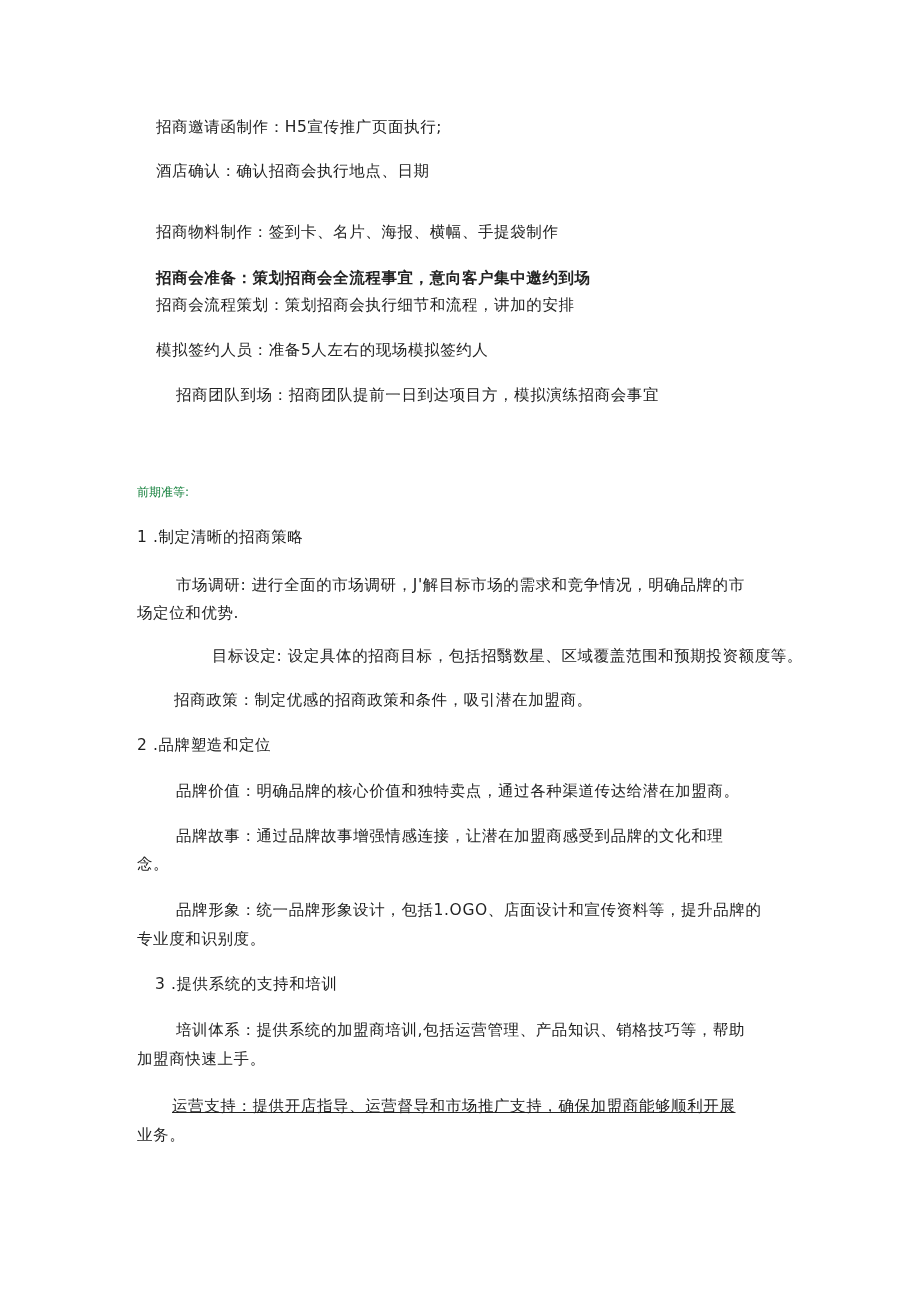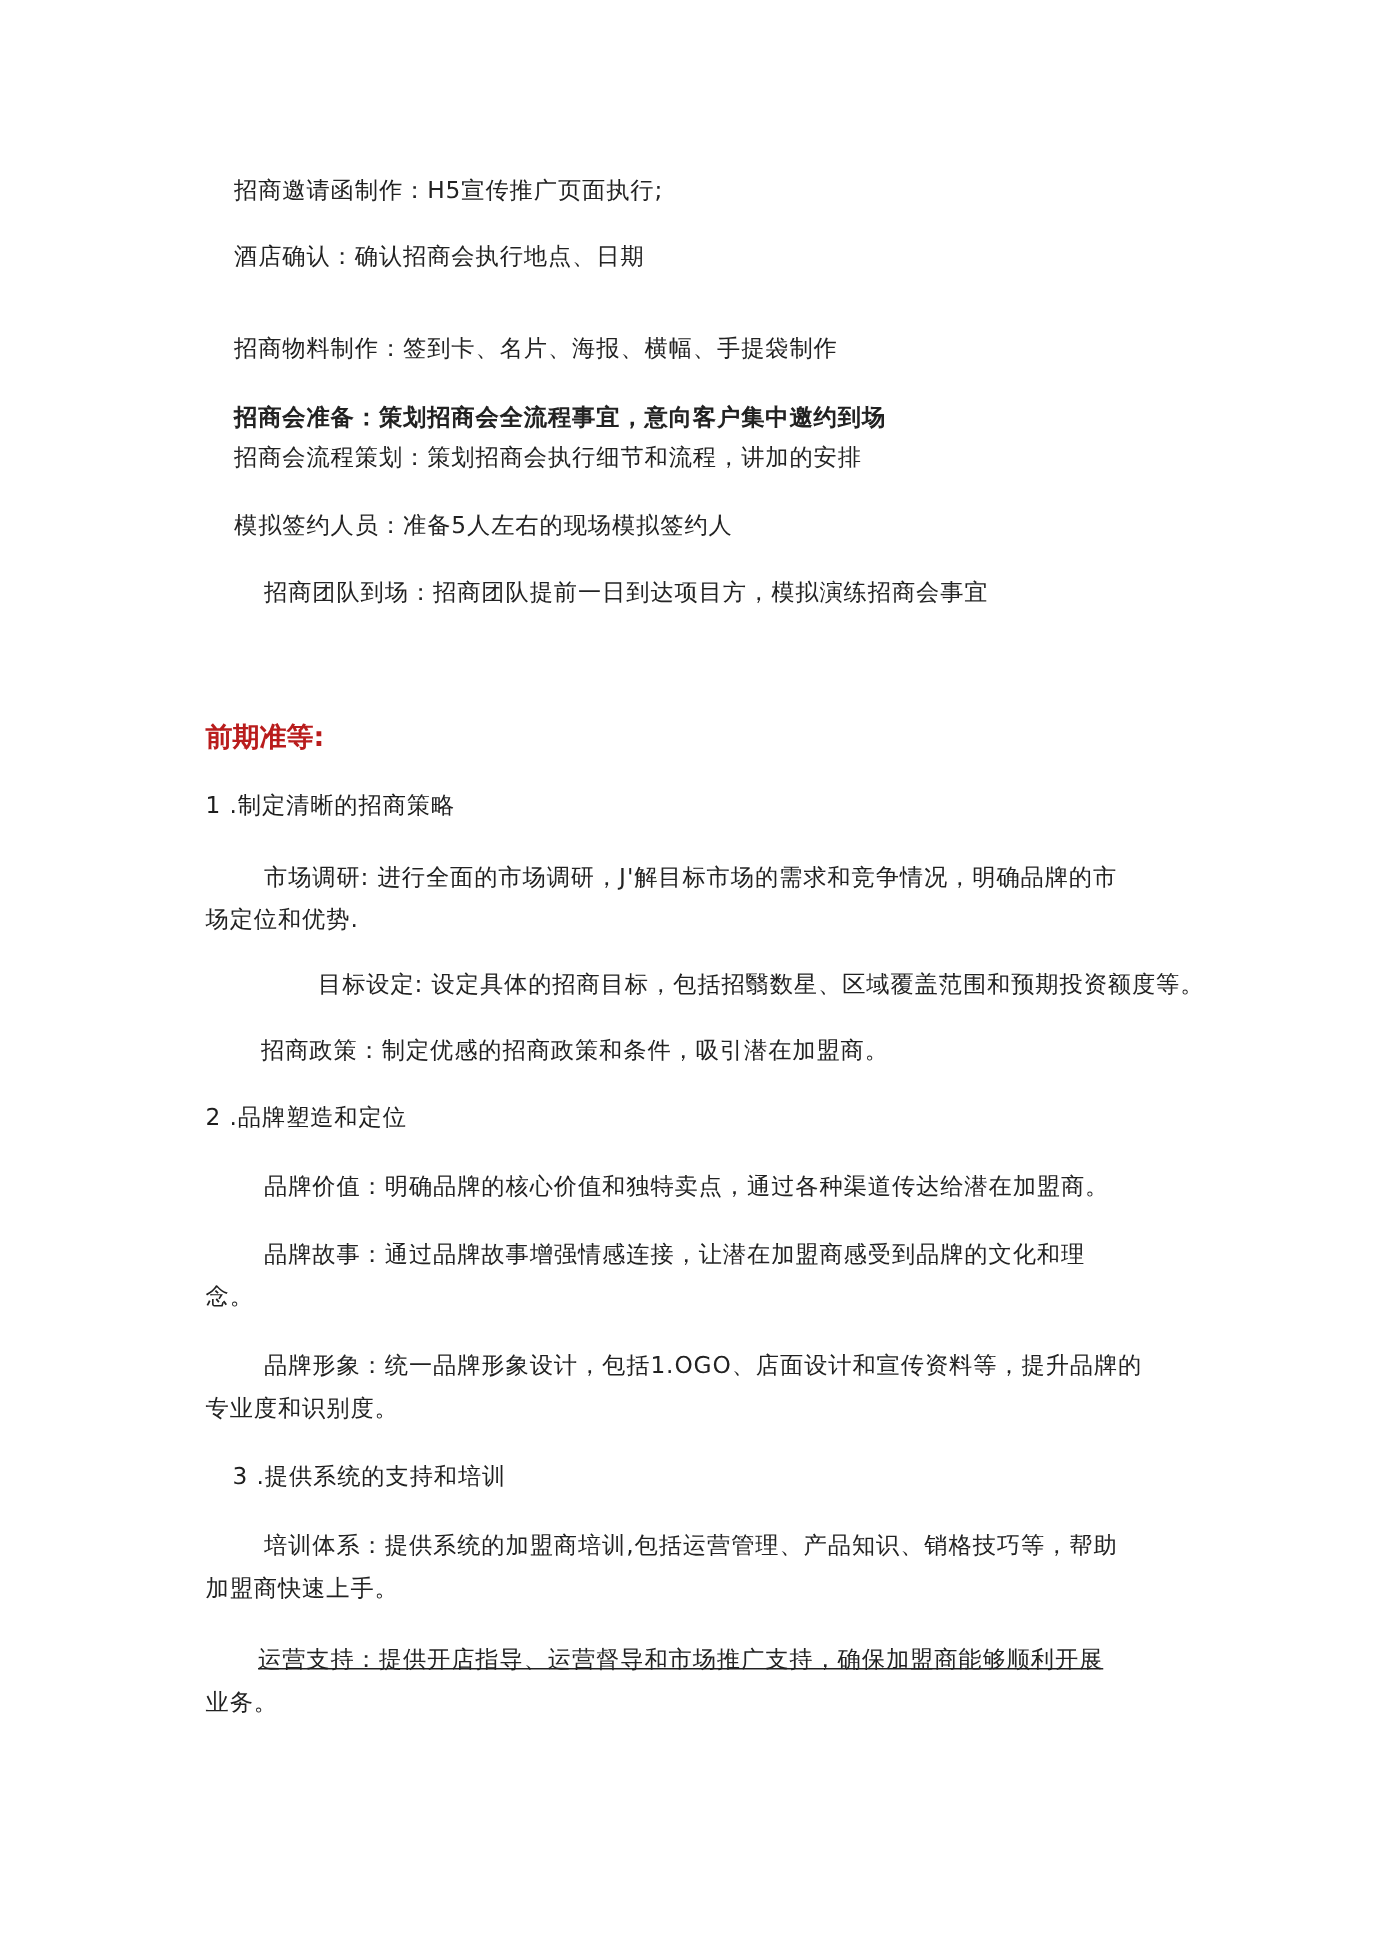--- a/index.html
+++ b/index.html
@@ -24,23 +24,23 @@
     }
     .line {
       position: absolute;
       font-size: 15.5px;
       line-height: 20px;
       white-space: nowrap;
       color: #222222;
       letter-spacing: 0.6px;
     }
     .heading {
-      font-weight: bold;
-      font-size: 18px;
-      color: #b91c1c;
+      font-weight: normal;
+      font-size: 12px;
+      color: #15803d;
       letter-spacing: 0px;
     }
     .numhead {
       color: #1e1e1e;
     }
   </style>
 </head>
 <body>
 
 <div class="page">

